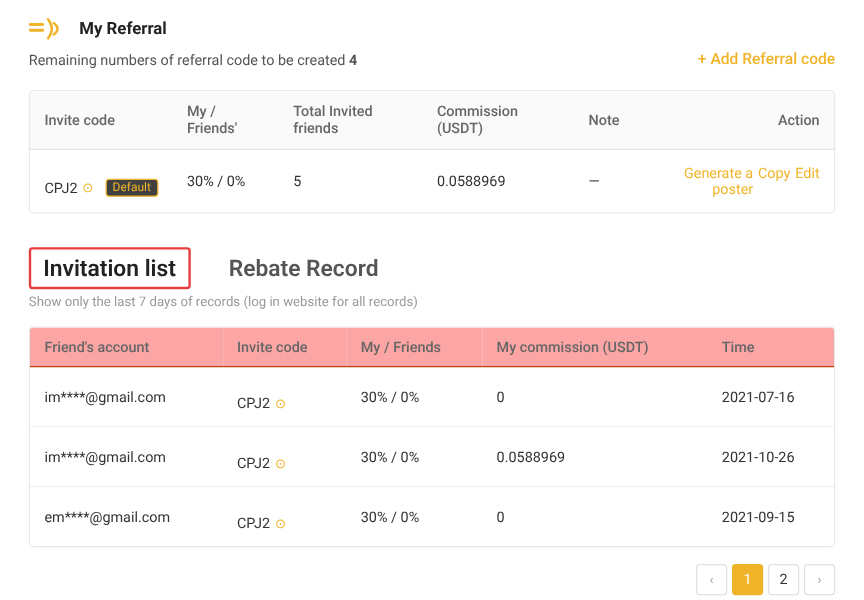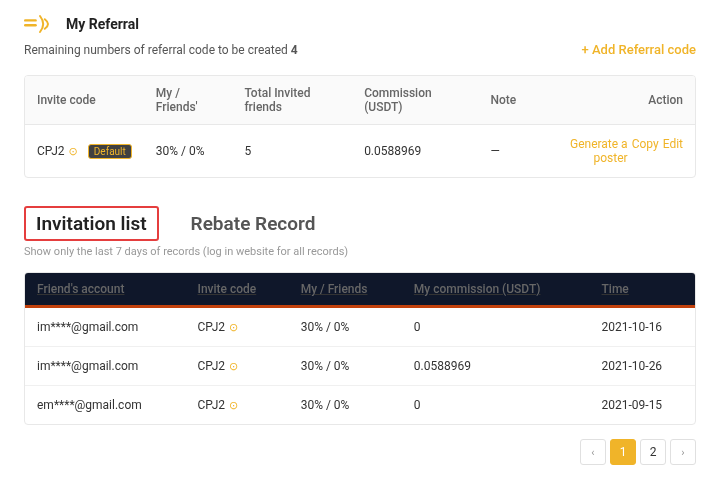--- a/index.html
+++ b/index.html
@@ -80,20 +80,21 @@
       border: 1px solid #f0b429;
       border-radius: 3px;
       font-size: 10px;
       padding: 1px 5px;
       margin-left: 6px;
     }
     .invite-code-cell {
       display: flex;
       align-items: center;
       gap: 4px;
+      margin-top: 11px;
     }
     .copy-icon-sm {
       color: #f0b429;
       font-size: 11px;
       cursor: pointer;
     }
     .action-links {
       display: flex;
       gap: 4px;
       justify-content: flex-end;
@@ -134,23 +135,22 @@
     .inv-table-section {
       border: 1px solid #e8e8e8;
       border-radius: 4px;
       overflow: hidden;
     }
     .inv-table {
       width: 100%;
       border-collapse: collapse;
     }
     .inv-table thead tr {
-      background: #0f172a;
-      border-bottom: 3px solid #c2410c;
-      text-decoration: underline;
+      background: #fca5a5;
+      border-bottom: 1px solid #c2410c;
     }
     .inv-table th {
       padding: 9px 12px;
       font-weight: 500;
       color: #666;
       font-size: 12px;
       text-align: left;
     }
     .inv-table td {
       padding: 12px 12px;
@@ -269,21 +269,21 @@
       <tr>
       <td>im****@gmail.com</td>
       <td>
         <div class="invite-code-cell">
           <span>CPJ2</span>
           <span class="copy-icon-sm">⊙</span>
         </div>
       </td>
       <td>30% / 0%</td>
       <td>0</td>
-      <td>2021-10-16</td>
+      <td>2021-07-16</td>
     </tr>
           <tr>
       <td>im****@gmail.com</td>
       <td>
         <div class="invite-code-cell">
           <span>CPJ2</span>
           <span class="copy-icon-sm">⊙</span>
         </div>
       </td>
       <td>30% / 0%</td>

